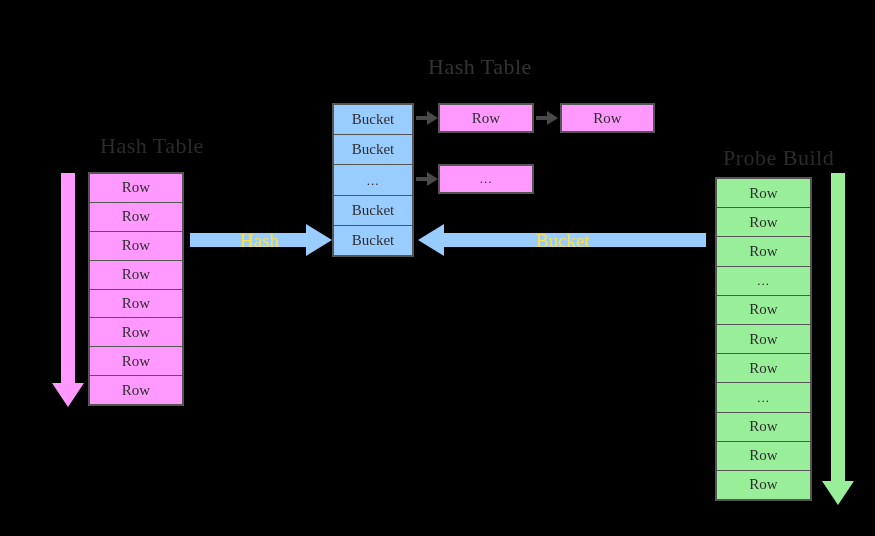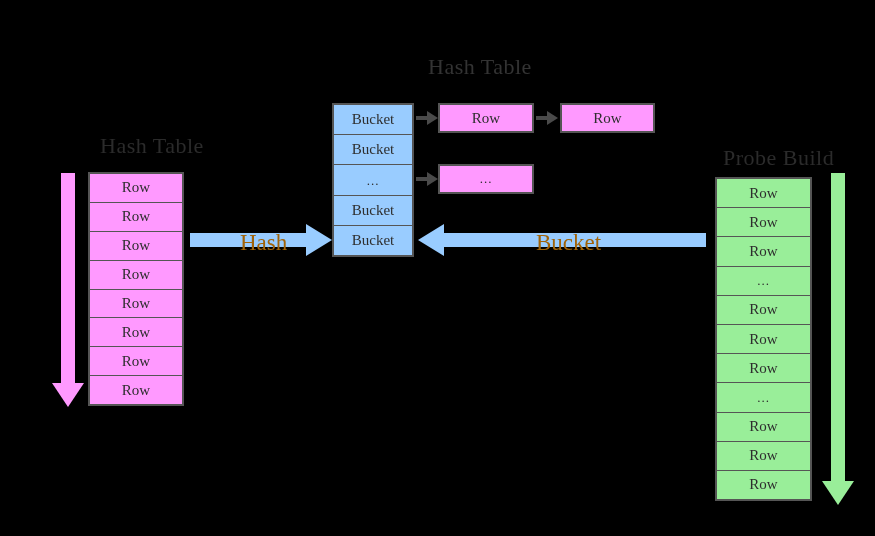--- a/index.html
+++ b/index.html
@@ -108,22 +108,22 @@
   }
   .band-arrow.left .head {
     width: 0; height: 0;
     border-top: 16px solid transparent;
     border-bottom: 16px solid transparent;
     border-right: 26px solid #99ccff;
     flex: 0 0 auto;
   }
   .band-label {
     position: absolute;
-    color: #a16207;
-    font-size: 23px;
+    color: #fde047;
+    font-size: 19px;
     font-family: "Liberation Serif", "DejaVu Serif", serif;
     white-space: nowrap;
   }
 
   
   .vband-arrow {
     position: absolute;
     display: flex;
     flex-direction: column;
     align-items: center;

